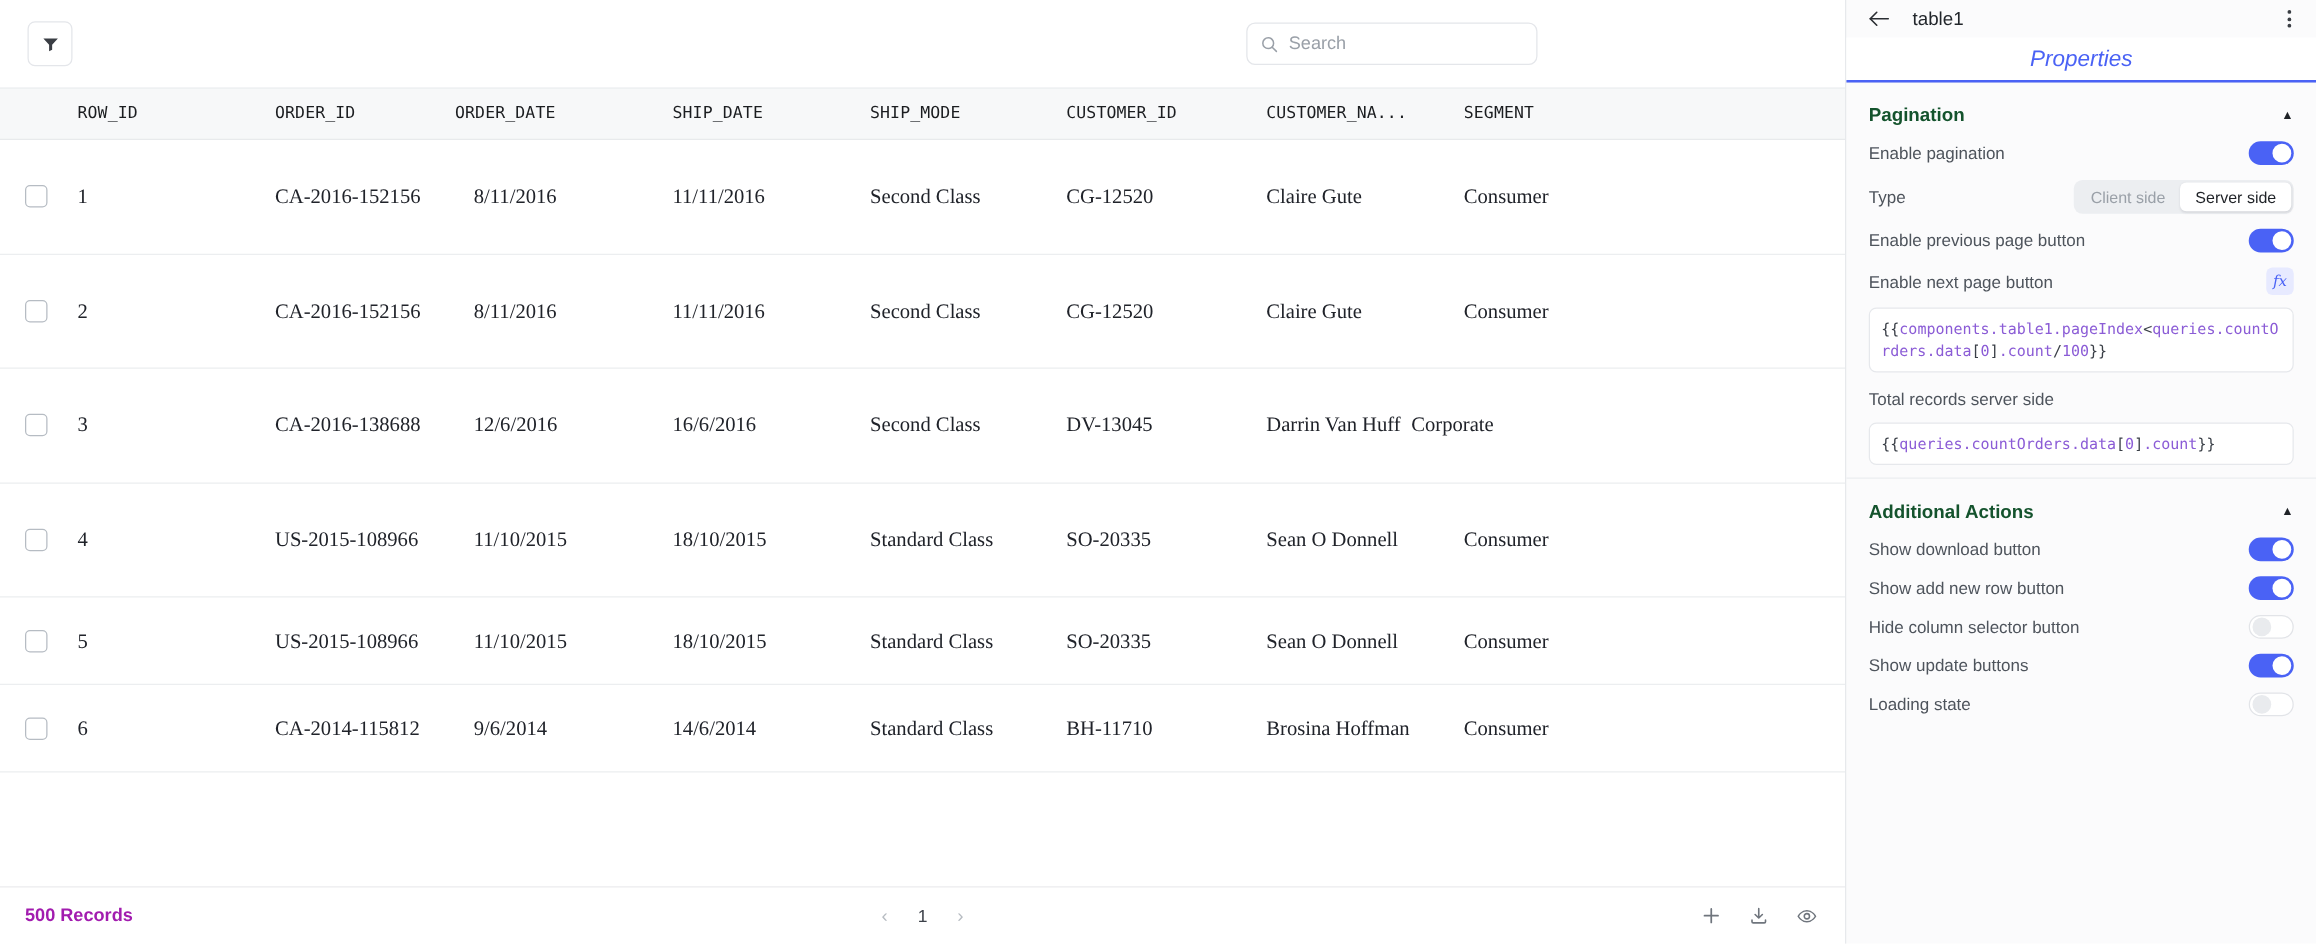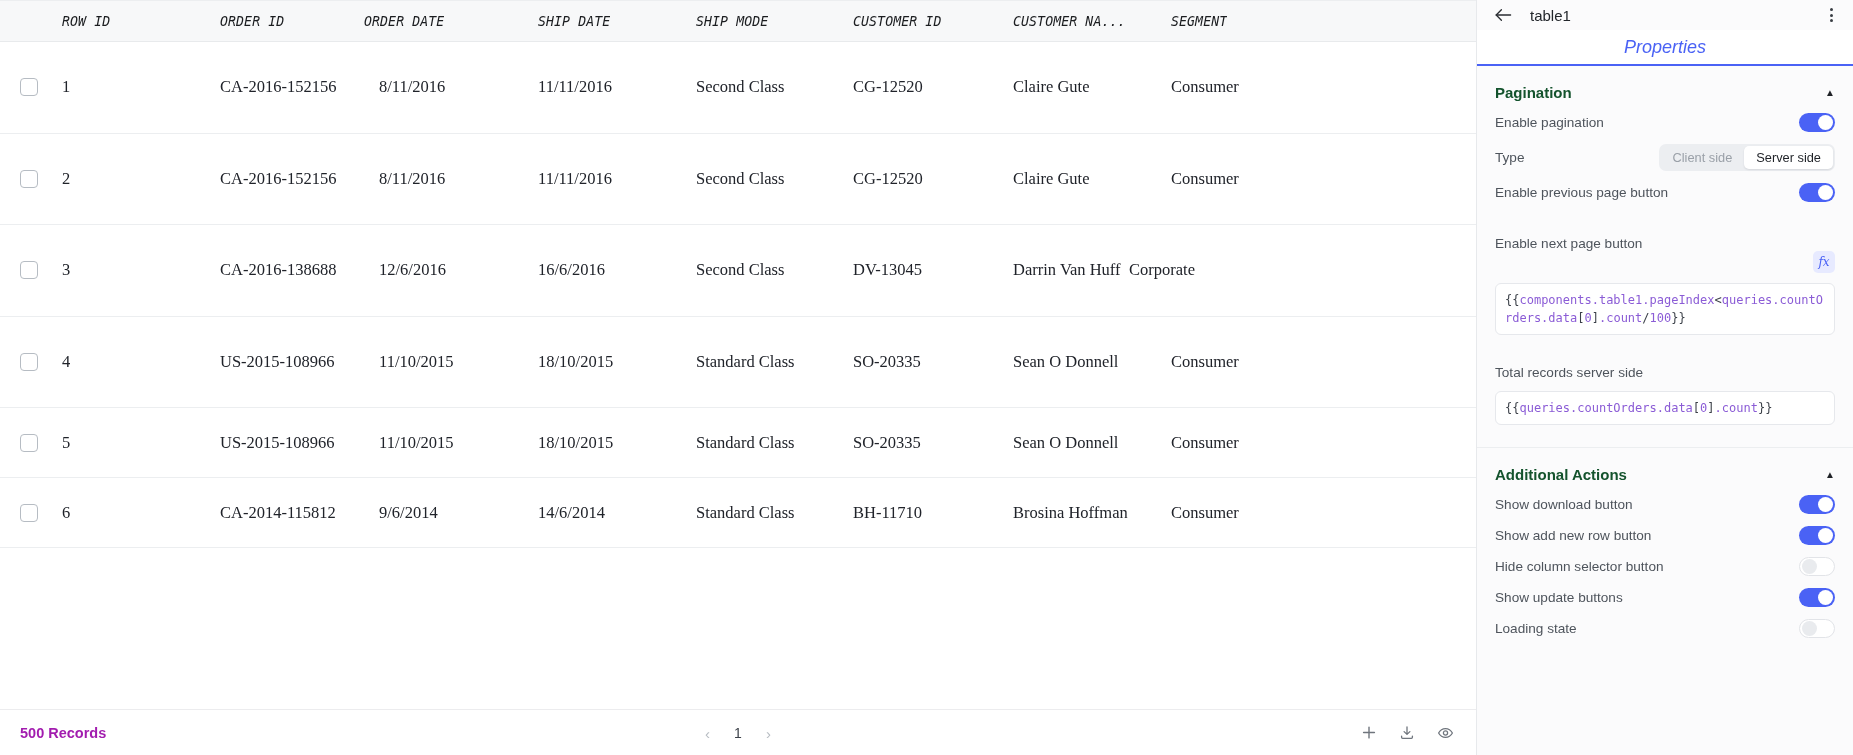--- a/index.html
+++ b/index.html
@@ -71,21 +71,20 @@
   
   .thead {
     height: 42px;
     flex: 0 0 42px;
     background: #f7f8f9;
     border-top: 1px solid #eceef0;
     border-bottom: 1px solid #e8eaec;
     display: flex;
     align-items: center;
     position: relative;
-    font-style: italic;
   }
   .th {
     font-family: "DejaVu Sans Mono", monospace;
     font-size: 13.2px;
     letter-spacing: .1px;
     color: #1b1d20;
     font-weight: 400;
     white-space: nowrap;
     overflow: hidden;
     position: absolute;
@@ -335,25 +334,24 @@
     background: #e7eaff;
     display: flex;
     align-items: center;
     justify-content: center;
     font-family: "DejaVu Serif", serif;
     font-style: italic;
     font-size: 12px;
     color: #4a62f5;
     cursor: pointer;
     flex: 0 0 auto;
-    margin-top: 37px;
   }
 
   .code-box {
-    margin: 4px 18px 22px 18px;
+    margin: 4px 18px 6px 18px;
     border: 1px solid #e6e8ec;
     border-radius: 6px;
     background: #fff;
     padding: 7px 9px;
     font-family: "DejaVu Sans Mono", monospace;
     font-size: 12px;
     line-height: 1.5;
     color: #8b5cd6;
     word-break: break-all;
     cursor: text;
@@ -366,20 +364,39 @@
     margin-top: 10px;
   }
 </style>
 </head>
 <body>
 
 <div class="app">
 
   <div class="table-panel">
 
+    <div class="table-toolbar">
+      <div class="filter-btn">
+        <span>
+          <svg width="15" height="15" viewBox="0 0 16 16" fill="none">
+            <path d="M1.8 3h12.4L9.3 8.4v4.2l-2.6 1.3V8.4L1.8 3z" fill="#3a3e44"></path>
+          </svg>
+        </span>
+      </div>
+
+      <div class="search-wrap">
+        <span>
+          <svg width="15" height="15" viewBox="0 0 16 16" fill="none">
+            <circle cx="7" cy="7" r="4.6" stroke="#9aa0a8" stroke-width="1.3"></circle>
+            <line x1="10.4" y1="10.4" x2="14" y2="14" stroke="#9aa0a8" stroke-width="1.3" stroke-linecap="round"></line>
+          </svg>
+        </span>
+        <input class="search-input" type="text" placeholder="Search" style="">
+      </div>
+    </div>
 
     <div class="thead">
       <span class="th" style="left:62px">ROW_ID</span>
       <span class="th" style="left:220px">ORDER_ID</span>
       <span class="th" style="left:364px">ORDER_DATE</span>
       <span class="th" style="left:538px">SHIP_DATE</span>
       <span class="th" style="left:696px">SHIP_MODE</span>
       <span class="th" style="left:853px">CUSTOMER_ID</span>
       <span class="th" style="left:1013px">CUSTOMER_NA...</span>
       <span class="th" style="left:1171px">SEGMENT</span>

